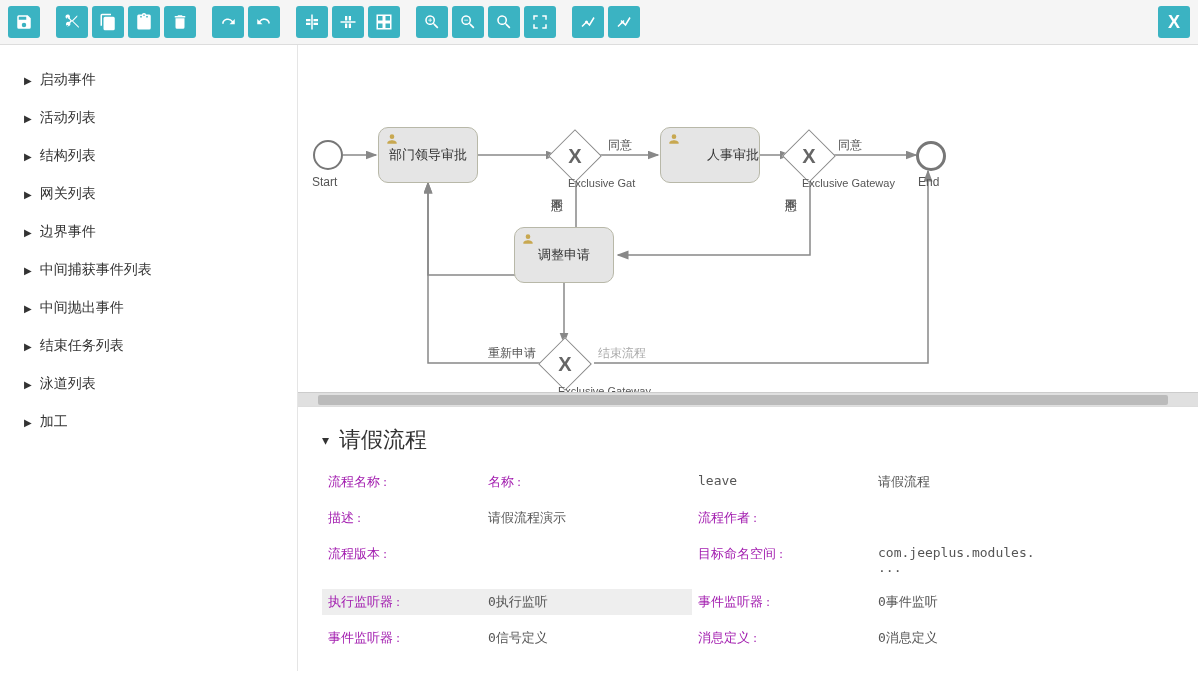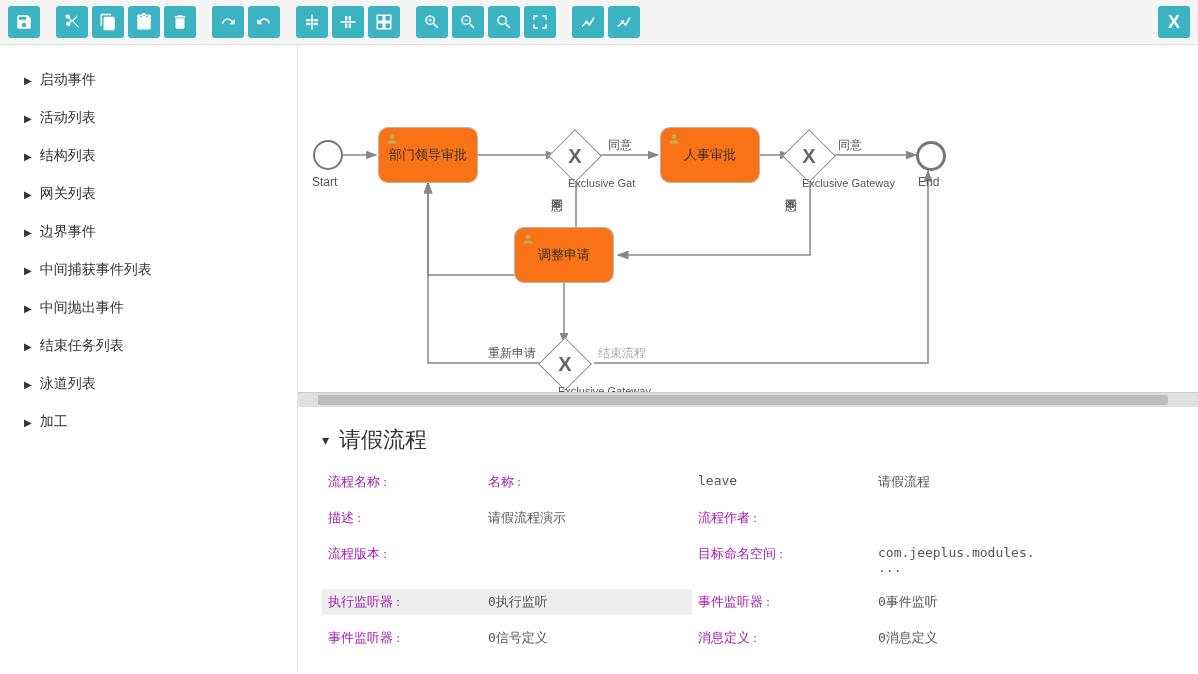--- a/index.html
+++ b/index.html
@@ -21,21 +21,21 @@
     
     .canvas-wrap { flex: 1; display: flex; flex-direction: column; position: relative; }
     .canvas { flex: 1; position: relative; overflow: auto; background: #fff; }
     .canvas-inner { position: relative; width: 900px; height: 380px; }
     
     
     .start-evt, .end-evt { position: absolute; width: 30px; height: 30px; border: 2px solid #777; border-radius: 50%; background: #fff; }
     .end-evt { border-width: 3px; }
     .evt-label { position: absolute; font-size: 12px; color: #555; }
     
-    .task { position: absolute; width: 100px; height: 56px; background: #f97316; border: 1px solid #b8b8a8; border-radius: 10px; display: flex; align-items: center; justify-content: center; font-size: 13px; }
+    .task { position: absolute; width: 100px; height: 56px; background: #e5e5e5; border: 1px solid #b8b8a8; border-radius: 10px; display: flex; align-items: center; justify-content: center; font-size: 13px; }
     .task .user-ico { position: absolute; top: 4px; left: 6px; width: 14px; height: 14px; }
     .user-ico svg { width: 14px; height: 14px; fill: #c8a850; }
     
     .gateway { position: absolute; width: 38px; height: 38px; }
     .gw-diamond { width: 38px; height: 38px; transform: rotate(45deg); background: #fff; border: 1px solid #888; }
     .gw-x { position: absolute; top: 50%; left: 50%; transform: translate(-50%,-50%); font-size: 20px; font-weight: bold; color: #666; }
     .gw-label { position: absolute; font-size: 11px; color: #555; white-space: nowrap; padding-left: 12px; }
     
     .flow-label { position: absolute; font-size: 12px; color: #555; white-space: nowrap; }
     .flow-label-v { writing-mode: vertical-rl; }
@@ -231,21 +231,21 @@
         </div>
 
         <div class="gateway" style="left:258px;top:92px;">
             <div class="gw-diamond"></div>
             <span class="gw-x">X</span>
           </div>
         <div class="gw-label" style="left:258px;top:132px;">Exclusive Gat</div>
         <div class="flow-label" style="left:310px;top:92px;">同意</div>
         <div class="flow-label flow-label-v" style="left:250px;top:145px;">不同意</div>
 
-        <div class="task" style="left:362px;top:82px;">
+        <div class="task" style="left:362px;top:82px;justify-content:flex-end;">
           <span class="user-ico"><svg viewBox="0 0 24 24">
                 <path d="M12 12a4 4 0 1 0 0-8 4 4 0 0 0 0 8zm0 2c-3 0-8 1.5-8 4.5V20h16v-1.5c0-3-5-4.5-8-4.5z"></path>
               </svg></span>
           <span>人事审批</span>
         </div>
 
         <div class="gateway" style="left:492px;top:92px;">
             <div class="gw-diamond"></div>
             <span class="gw-x">X</span>
           </div>

